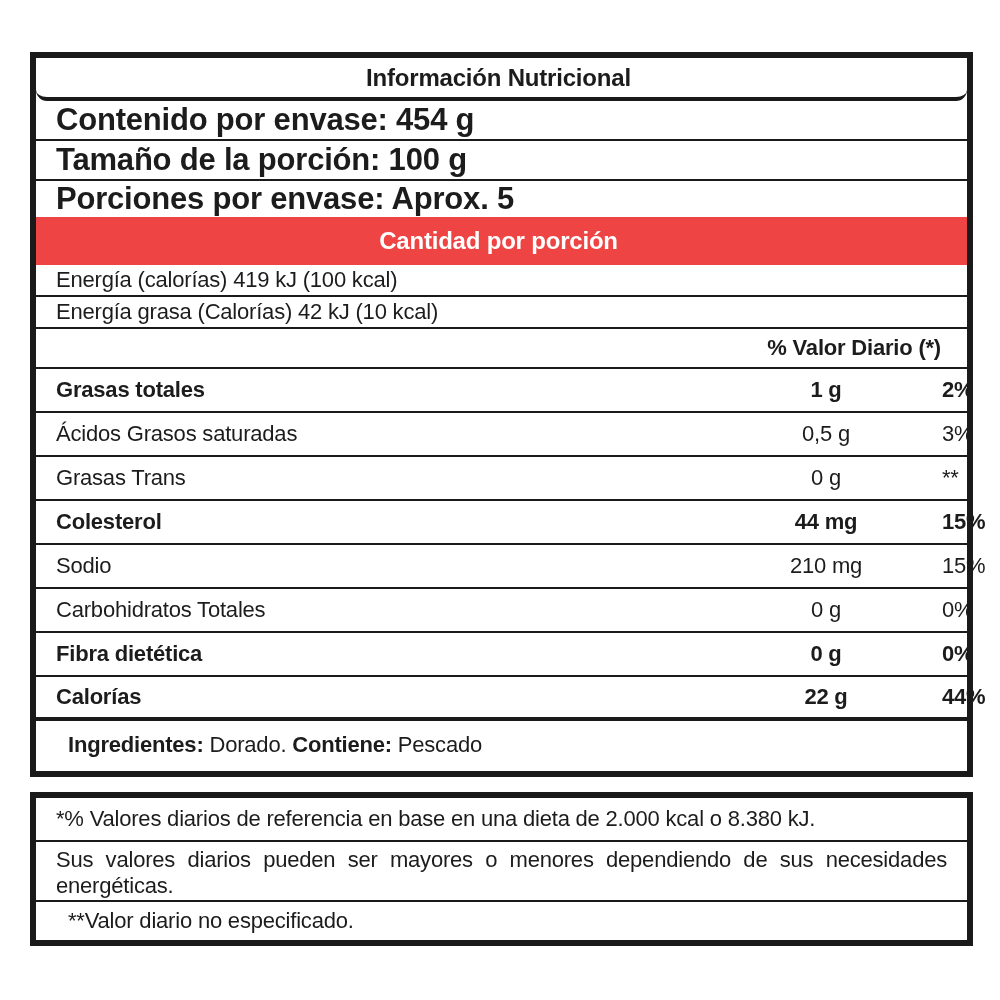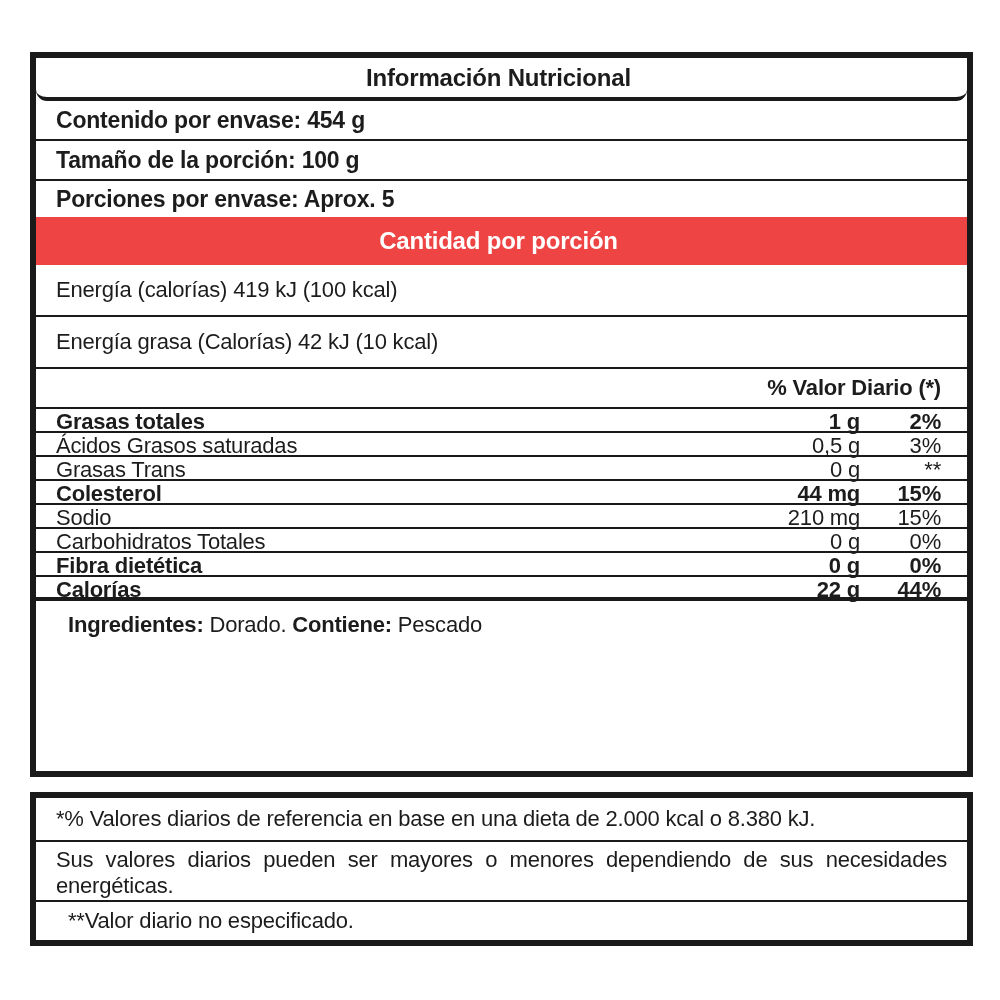--- a/index.html
+++ b/index.html
@@ -30,44 +30,45 @@
   .row:last-child { border-bottom: none; padding-left: 32px; }
 
   .title-row {
     height: 43px;
     justify-content: center;
     font-weight: bold;
     font-size: 24px;
     border-bottom: 4px solid #1a1a1a;
     border-radius: 11px;
   }
-  .info-row { height: 40px; font-weight: bold; font-size: 23px; }
+  .info-row { height: 40px; font-weight: bold; font-size: 31px; }
   .info-row.last { height: 36px; border-bottom: none; }
 
   .section-bar {
     height: 48px;
     background: #ef4444;
     color: #ffffff;
     display: flex;
     align-items: center;
     justify-content: center;
     font-weight: bold;
     font-size: 24px;
     border-bottom: none;
   }
-  .energy-row { height: 52px; }
+  .energy-row { height: 32px; }
   .dv-header-row { height: 40px; justify-content: flex-end; font-weight: bold; padding-left: 24px; }
 
   .nutrient {
-    height: 24px;
+    height: 44px;
     display: grid;
     grid-template-columns: 654px 150px 1fr;
     align-items: center;
+    gap: 41px;
   }
-  .nutrient .amount { text-align: right; }
+  .nutrient .amount { text-align: center; }
   .nutrient .dv { text-align: right; }
   .nutrient.bold { font-weight: bold; }
   .nutrient.pre-thick { border-bottom: 4px solid #1a1a1a; }
 
   .ingredients-row { height: 48px; border-bottom: none; }
   .ingredients-row b { font-weight: bold; }
   .ingredients-row span { white-space: pre; }
 
   .foot-row { font-size: 22px; padding: 0 20px; }
   .foot-row.one { height: 44px; text-align: center; }

